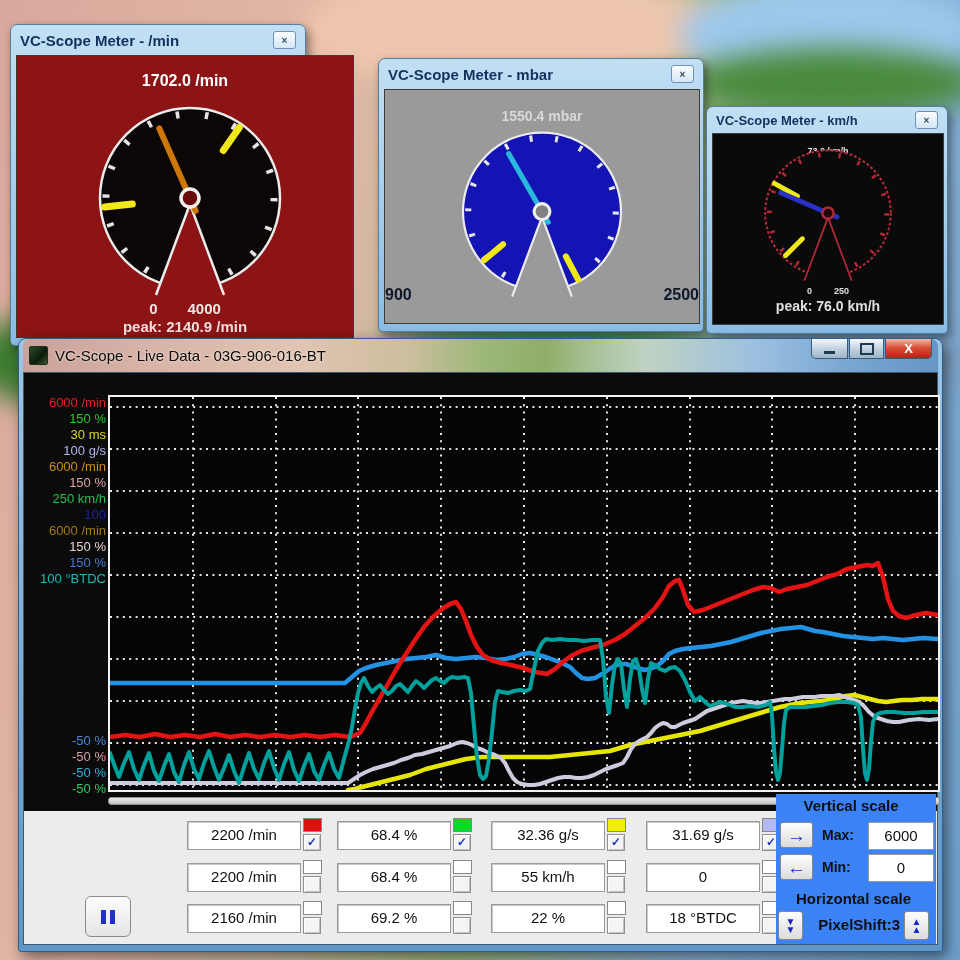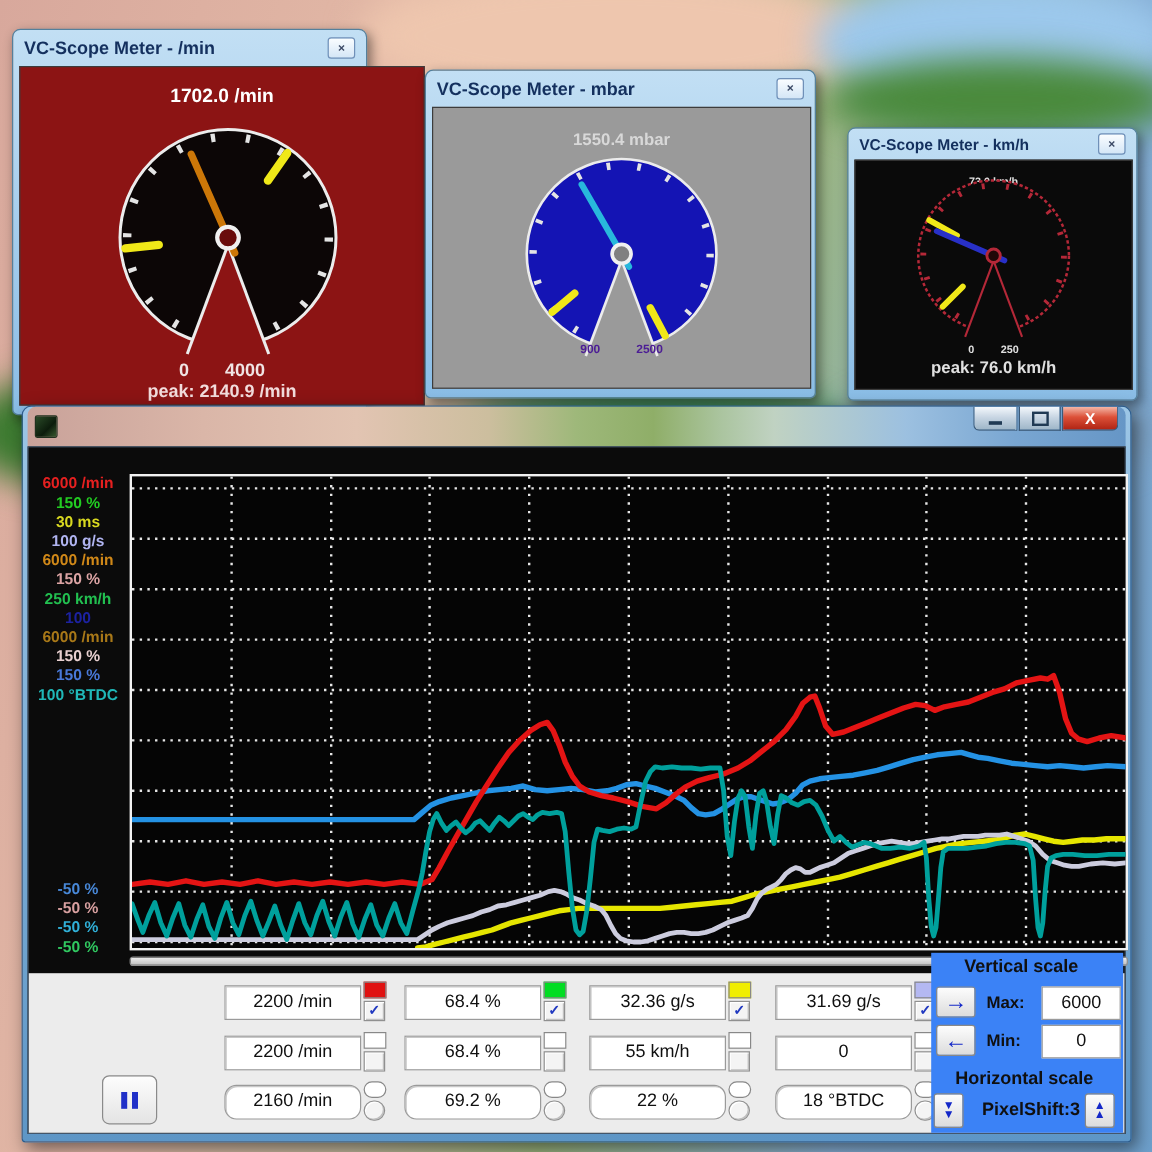--- a/index.html
+++ b/index.html
@@ -20,21 +20,21 @@
   .g1w .gclient{width:336px;height:281px;background:#8c1414;}
   .g2w .gclient{width:314px;height:233px;background:#9a9a9a;}
   .g3w .gclient{width:230px;height:190px;background:#0a0a0a;}
   .gvalue{position:absolute;left:0;right:0;text-align:center;font-weight:bold;}
   .g1w .gvalue{top:16px;font-size:16px;color:#fff;}
   .g2w .gvalue{top:18px;font-size:14px;color:#d8d8d8;}
   .g3w .gvalue{top:12px;font-size:9px;color:#e0e0e0;}
   .gsvg{position:absolute;}
   .gminmax{position:absolute;left:0;right:0;display:flex;justify-content:center;gap:30px;font-weight:bold;}
   .g1w .gminmax{top:244px;font-size:15px;color:#f0e4e4;}
-  .g2w .gminmax{top:196px;font-size:10px;color:#4c1d95;}
+  .g2w .gminmax{top:196px;font-size:16px;color:#0f172a;justify-content:space-between;}
   .g3w .gminmax{top:152px;font-size:9px;color:#e0e0e0;gap:22px;}
   .gpeak{position:absolute;left:0;right:0;text-align:center;font-weight:bold;}
   .g1w .gpeak{top:262px;font-size:15px;color:#f2dcdc;}
   .g2w .gpeak{top:212px;font-size:14px;color:#d4d4d4;}
   .g3w .gpeak{top:164px;font-size:14px;color:#e0e0e0;}
   .ring{fill:none;stroke-width:2.5;}
   .g1w .ring,.g2w .ring{stroke:#ececec;}
   .g3w .ring{stroke:#b42838;stroke-dasharray:4 3;stroke-width:3;}
   .ticks{fill:none;stroke-width:7;stroke-dasharray:3.5 25.8;}
   .g1w .ticks,.g2w .ticks{stroke:#e4e4e4;}
@@ -73,30 +73,30 @@
   .gl-h{stroke-dasharray:2 4.4;}
   .gl-v{stroke-dasharray:2 5.2;}
   .trace{fill:none;stroke-linejoin:round;stroke-linecap:round;}
   .tr-red{stroke:#e41414;stroke-width:4.5;}
   .tr-blue{stroke:#2492e4;stroke-width:4.5;}
   .tr-teal{stroke:#00a09c;stroke-width:4;}
   .tr-lav{stroke:#ccccdе;stroke:#ccccde;stroke-width:4;}
   .tr-yel{stroke:#e6e600;stroke-width:4.5;}
   .gutter-top{position:absolute;left:0;top:22px;width:82px;}
   .gutter-bottom{position:absolute;left:0;top:360px;width:82px;}
-  .axis-label{height:16px;line-height:16px;font-size:13px;font-weight:bold;text-align:center;white-space:nowrap;}
+  .axis-label{height:16px;line-height:16px;font-size:13px;font-weight:normal;text-align:right;white-space:nowrap;}
   .hscroll{position:absolute;left:84px;top:424px;width:832px;height:8px;border-radius:3px;
            background:linear-gradient(#ececec,#c0c0c0);border:1px solid #909090;box-sizing:border-box;}
 
   
   .panel{position:absolute;left:0;right:0;top:438px;bottom:0;background:#ececec;}
   .field{position:absolute;width:112px;height:27px;background:#fff;border:1px solid #9a9a9a;
          box-shadow:inset 1px 1px 0 #c8c8c8;text-align:center;font-size:15px;color:#101010;line-height:26px;}
   .fc1{left:163px;} .fc2{left:313px;} .fc3{left:467px;} .fc4{left:622px;}
-  .r1{top:10px;} .r2{top:52px;} .r3{top:93px;border-radius:10px;}
+  .r1{top:10px;} .r2{top:52px;} .r3{top:93px;}
   .swatch{position:absolute;width:19px;height:14px;border:1px solid #888;box-sizing:border-box;}
   .sc1{left:279px;} .sc2{left:429px;} .sc3{left:583px;} .sc4{left:738px;}
   .swatch.r1{top:7px;} .swatch.r2{top:49px;} .swatch.r3{top:90px;}
   .cbx{position:absolute;width:16px;height:15px;background:#f4f4f4;border:1px solid #909090;
        box-shadow:inset 1px 1px 0 #fff, inset -1px -1px 0 #c0c0c0;display:flex;align-items:center;justify-content:center;}
   .cbx.r1{top:23px;} .cbx.r2{top:65px;} .cbx.r3{top:106px;}
   .check{font-size:12px;font-weight:bold;color:#2038c0;line-height:13px;}
   .pause{position:absolute;left:61px;top:85px;width:46px;height:41px;background:linear-gradient(#fdfdfd,#e4e4e4);
          border:1px solid #8a8a8a;border-radius:6px;display:flex;align-items:center;justify-content:center;gap:4px;}
   .pbar{width:5px;height:14px;background:#2030c8;}
@@ -157,21 +157,21 @@
       <circle cx="0" cy="0" r="9" fill="#6a0c0c" stroke="#f0f0f0" stroke-width="3.5"></circle>
     </svg>
     <div class="gminmax">
       <span>0</span>
       <span>4000</span>
     </div>
     <div class="gpeak">peak: 2140.9 /min</div>
   </div>
 </div>
 
-<div class="gwin g2w" style="left:354px;top:58px;width:326px;height:274px;">
+<div class="gwin g2w" style="left:378px;top:58px;width:326px;height:274px;">
   <div class="gtitle">
     <span>VC-Scope Meter - mbar</span>
     <span class="gclose">
         <span>×</span>
       </span>
   </div>
   <div class="gclient">
     <div class="gvalue">1550.4 mbar</div>
     <svg class="gsvg" style="left:69px;top:32px;" width="176" height="180" viewBox="-100 -102 200 205">
       <circle class="face2" cx="0" cy="0" r="90"></circle>
@@ -229,20 +229,21 @@
       <span>0</span>
       <span>250</span>
     </div>
     <div class="gpeak">peak: 76.0 km/h</div>
   </div>
 </div>
 
 <div class="main-window">
   <div class="mtitlebar">
     <span class="app-icon"></span>
+    <span class="mtitle">VC-Scope  -  Live Data  -  03G-906-016-BT</span>
   </div>
   <div class="caption-buttons">
     <span class="capbtn btn-min">
         <span class="glyph-min"></span>
       </span>
     <span class="capbtn btn-max">
         <span class="glyph-max"></span>
       </span>
     <span class="capbtn btn-close">
         <span class="glyph-close">X</span>

